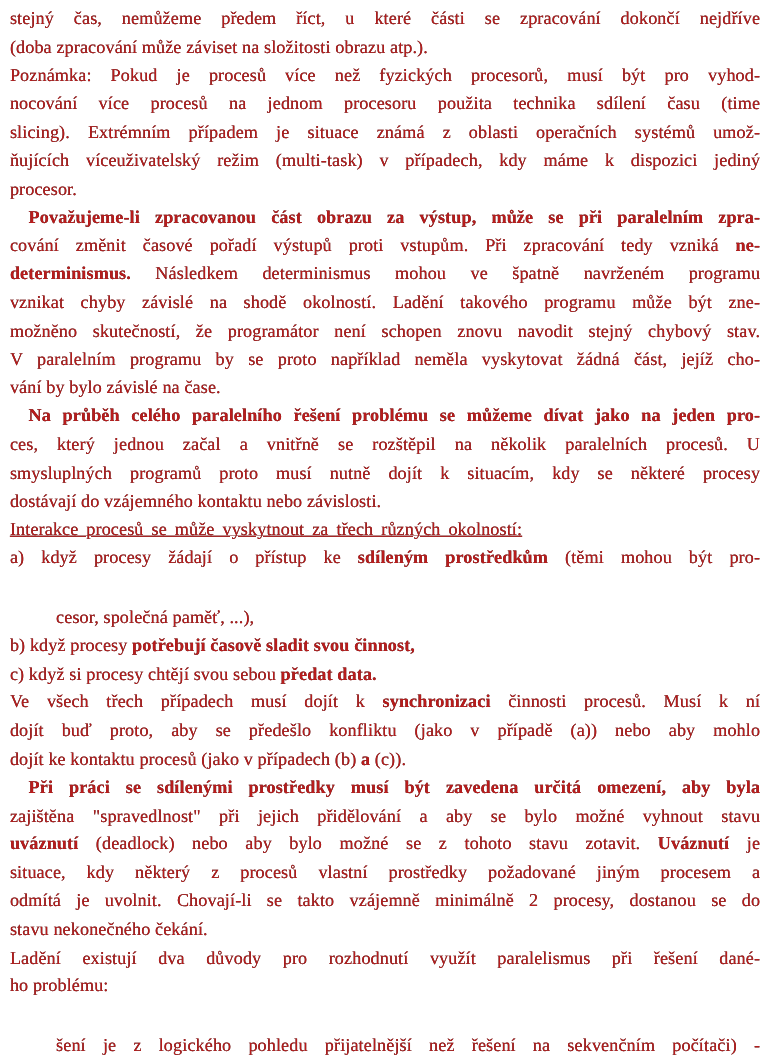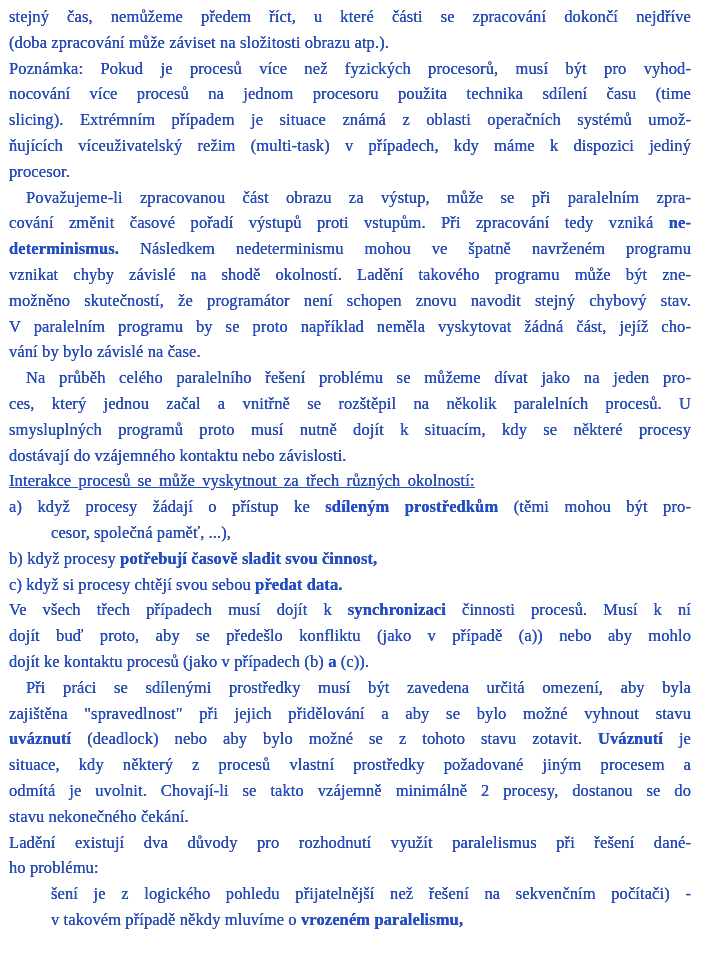--- a/index.html
+++ b/index.html
@@ -23,40 +23,40 @@
     letter-spacing: 0.1px;
     color: #0b0b0b;
     
     text-shadow: 0 0 0.5px rgba(0,0,0,0.85);
   }
   .line {
     text-align: justify;
     text-align-last: left;
   }
   .line.j  { text-align-last: justify; }   
-  .line.ind { text-indent: 17px; }         
+  .line.ind { text-indent: 17px; font-weight: bold; }         
   .line.li { }          
-  .line.lc { margin-left: 42px; }          
+  .line.lc { margin-left: 42px; margin-top: 28px; }          
   .line.w  { word-spacing: 3px; text-decoration: underline; }          
   .b { font-weight: bold; }
 </style>
 </head>
 <body>
 
-<div class="page" style="background: rgb(255, 255, 255); color: #1d4ed8;">
+<div class="page" style="background: rgb(255, 255, 255); color: #b91c1c;">
     <div class="line j"><span class="">stejný čas, nemůžeme předem říct, u které části se zpracování dokončí nejdříve</span></div>
     <div class="line"><span class="">(doba zpracování může záviset na složitosti obrazu atp.).</span></div>
     <div class="line j"><span class="">Poznámka: Pokud je procesů více než fyzických procesorů, musí být pro vyhod-</span></div>
     <div class="line j"><span class="">nocování více procesů na jednom procesoru použita technika sdílení času (time</span></div>
     <div class="line j"><span class="">slicing). Extrémním případem je situace známá z oblasti operačních systémů umož-</span></div>
     <div class="line j"><span class="">ňujících víceuživatelský režim (multi-task) v případech, kdy máme k dispozici jediný</span></div>
     <div class="line"><span class="">procesor.</span></div>
     <div class="line j ind"><span class="">Považujeme-li zpracovanou část obrazu za výstup, může se při paralelním zpra-</span></div>
     <div class="line j"><span class="">cování změnit časové pořadí výstupů proti vstupům. Při zpracování tedy vzniká </span><span class="b">ne-</span></div>
-    <div class="line j"><span class="b">determinismus.</span><span class=""> Následkem nedeterminismu mohou ve špatně navrženém programu</span></div>
+    <div class="line j"><span class="b">determinismus.</span><span class=""> Následkem determinismus mohou ve špatně navrženém programu</span></div>
     <div class="line j"><span class="">vznikat chyby závislé na shodě okolností. Ladění takového programu může být zne-</span></div>
     <div class="line j"><span class="">možněno skutečností, že programátor není schopen znovu navodit stejný chybový stav.</span></div>
     <div class="line j"><span class="">V paralelním programu by se proto například neměla vyskytovat žádná část, jejíž cho-</span></div>
     <div class="line"><span class="">vání by bylo závislé na čase.</span></div>
     <div class="line j ind"><span class="">Na průběh celého paralelního řešení problému se můžeme dívat jako na jeden pro-</span></div>
     <div class="line j"><span class="">ces, který jednou začal a vnitřně se rozštěpil na několik paralelních procesů. U</span></div>
     <div class="line j"><span class="">smysluplných programů proto musí nutně dojít k situacím, kdy se některé procesy</span></div>
     <div class="line"><span class="">dostávají do vzájemného kontaktu nebo závislosti.</span></div>
     <div class="line w"><span class="">Interakce procesů se může vyskytnout za třech různých okolností:</span></div>
     <div class="line j li"><span class="">a) když procesy žádají o přístup ke </span><span class="b">sdíleným prostředkům</span><span class=""> (těmi mohou být pro-</span></div>

